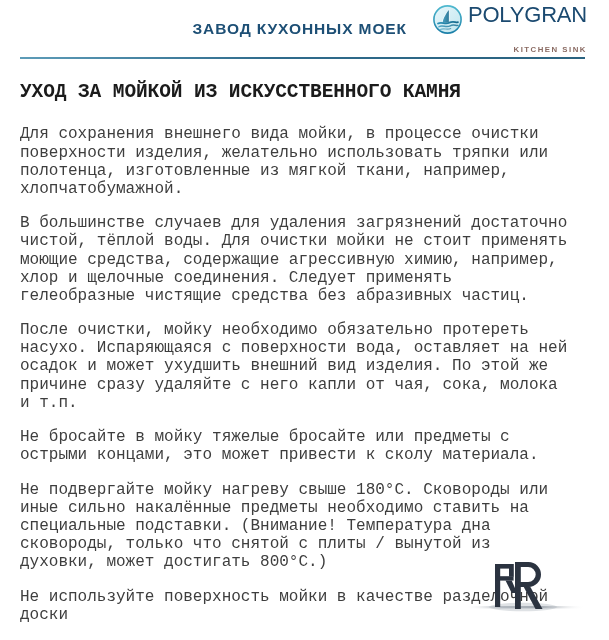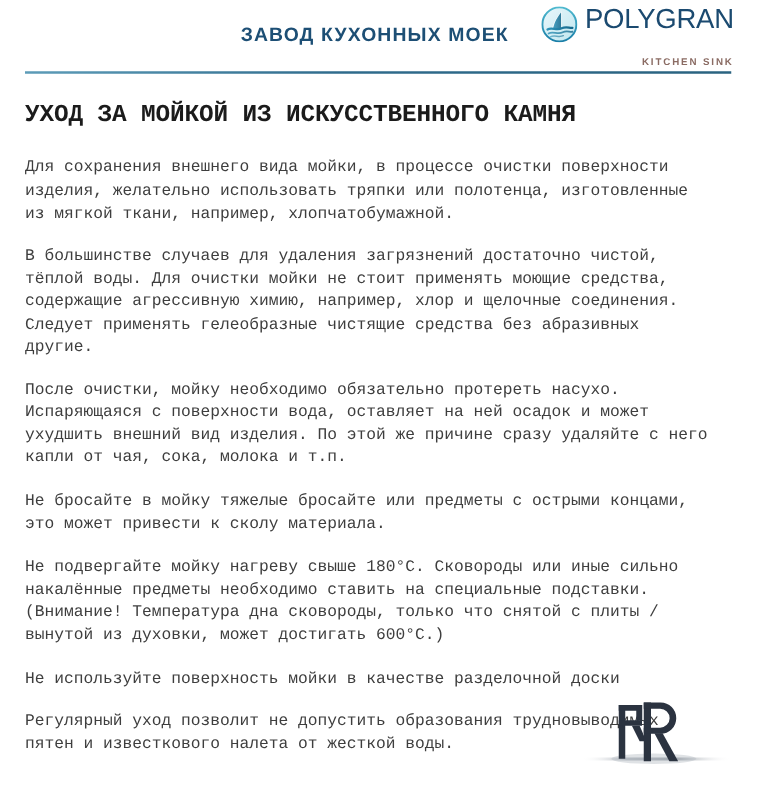--- a/index.html
+++ b/index.html
@@ -98,21 +98,21 @@
     color: #1b1b1b;
     margin: 26px 0 0 0;
     line-height: 1.1;
     white-space: nowrap;
   }
 
   .body-copy {
     margin-top: 22px;
   }
   .para {
-    font-size: 13px;
+    font-size: 16px;
     line-height: 18.1px;
     color: #3e3e3e;
     margin: 0 0 16.5px 0;
     max-width: 552px;
   }
   .para:last-child { margin-bottom: 0; }
 
   
   .watermark {
     position: absolute;
@@ -166,24 +166,24 @@
 </div>
 
 <div class="header-rule"></div>
 
 <div class="content">
 
   <h1 class="page-title">УХОД ЗА МОЙКОЙ ИЗ ИСКУССТВЕННОГО КАМНЯ</h1>
 
   <div class="body-copy">
     <p class="para">Для сохранения внешнего вида мойки, в процессе очистки поверхности изделия, желательно использовать тряпки или полотенца, изготовленные из мягкой ткани, например, хлопчатобумажной.</p>
-    <p class="para">В большинстве случаев для удаления загрязнений достаточно чистой, тёплой воды. Для очистки мойки не стоит применять моющие средства, содержащие агрессивную химию, например, хлор и щелочные соединения. Следует применять гелеобразные чистящие средства без абразивных другие.</p>
+    <p class="para">В большинстве случаев для удаления загрязнений достаточно чистой, тёплой воды. Для очистки мойки не стоит применять моющие средства, содержащие агрессивную химию, например, хлор и щелочные соединения. Следует применять гелеобразные чистящие средства без абразивных частиц.</p>
     <p class="para">После очистки, мойку необходимо обязательно протереть насухо. Испаряющаяся с поверхности вода, оставляет на ней осадок и может ухудшить внешний вид изделия. По этой же причине сразу удаляйте с него капли от чая, сока, молока и т.п.</p>
     <p class="para">Не бросайте в мойку тяжелые бросайте или предметы с острыми концами, это может привести к сколу материала.</p>
-    <p class="para">Не подвергайте мойку нагреву свыше 180°С. Сковороды или иные сильно накалённые предметы необходимо ставить на специальные подставки. (Внимание! Температура дна сковороды, только что снятой с плиты / вынутой из духовки, может достигать 600°С.)</p>
+    <p class="para">Не подвергайте мойку нагреву свыше 180°С. Сковороды или иные сильно накалённые предметы необходимо ставить на специальные подставки. (Внимание! Температура дна сковороды, только что снятой с плиты / вынутой из духовки, может достигать 800°С.)</p>
     <p class="para">Не используйте поверхность мойки в качестве разделочной доски</p>
     <p class="para">Регулярный уход позволит не допустить образования трудновыводимых пятен и известкового налета от жесткой воды.</p>
   </div>
 
 </div>
 
 <div class="watermark">
   <svg viewBox="0 0 120 74" width="120" height="74" aria-hidden="true">
     <defs>
       <linearGradient id="shadowG" x1="0" y1="0" x2="1" y2="0">

